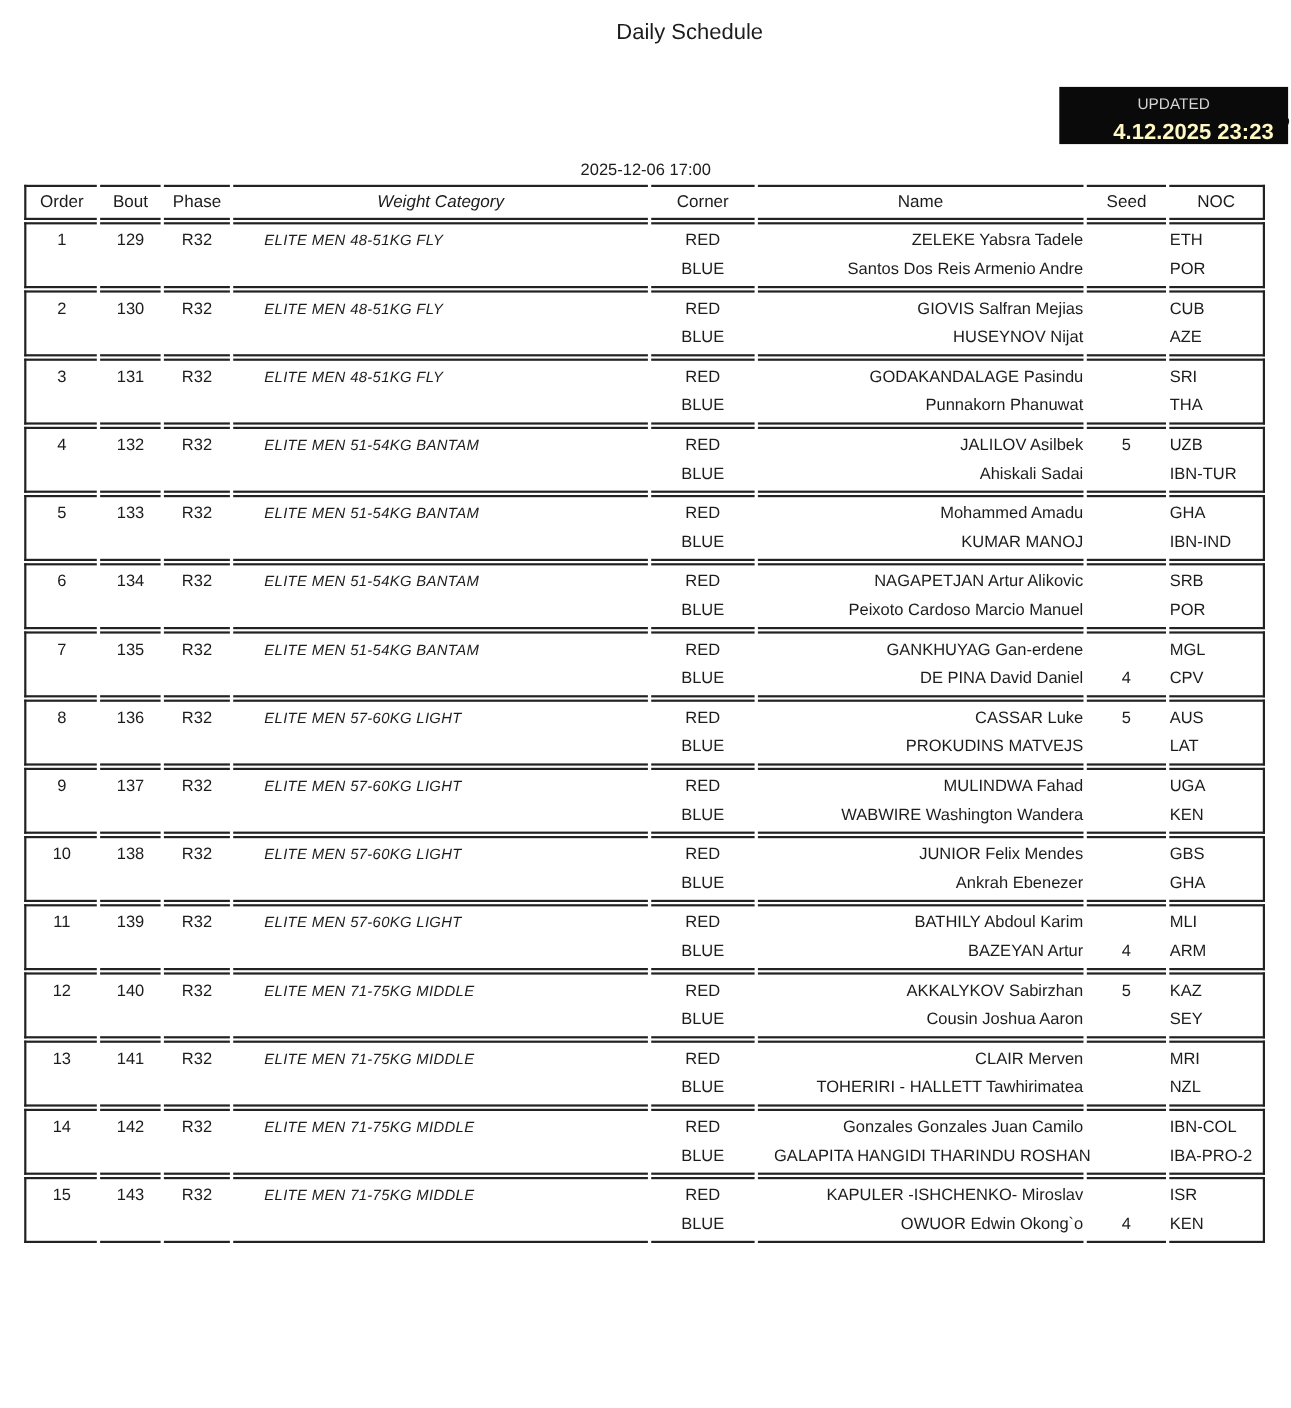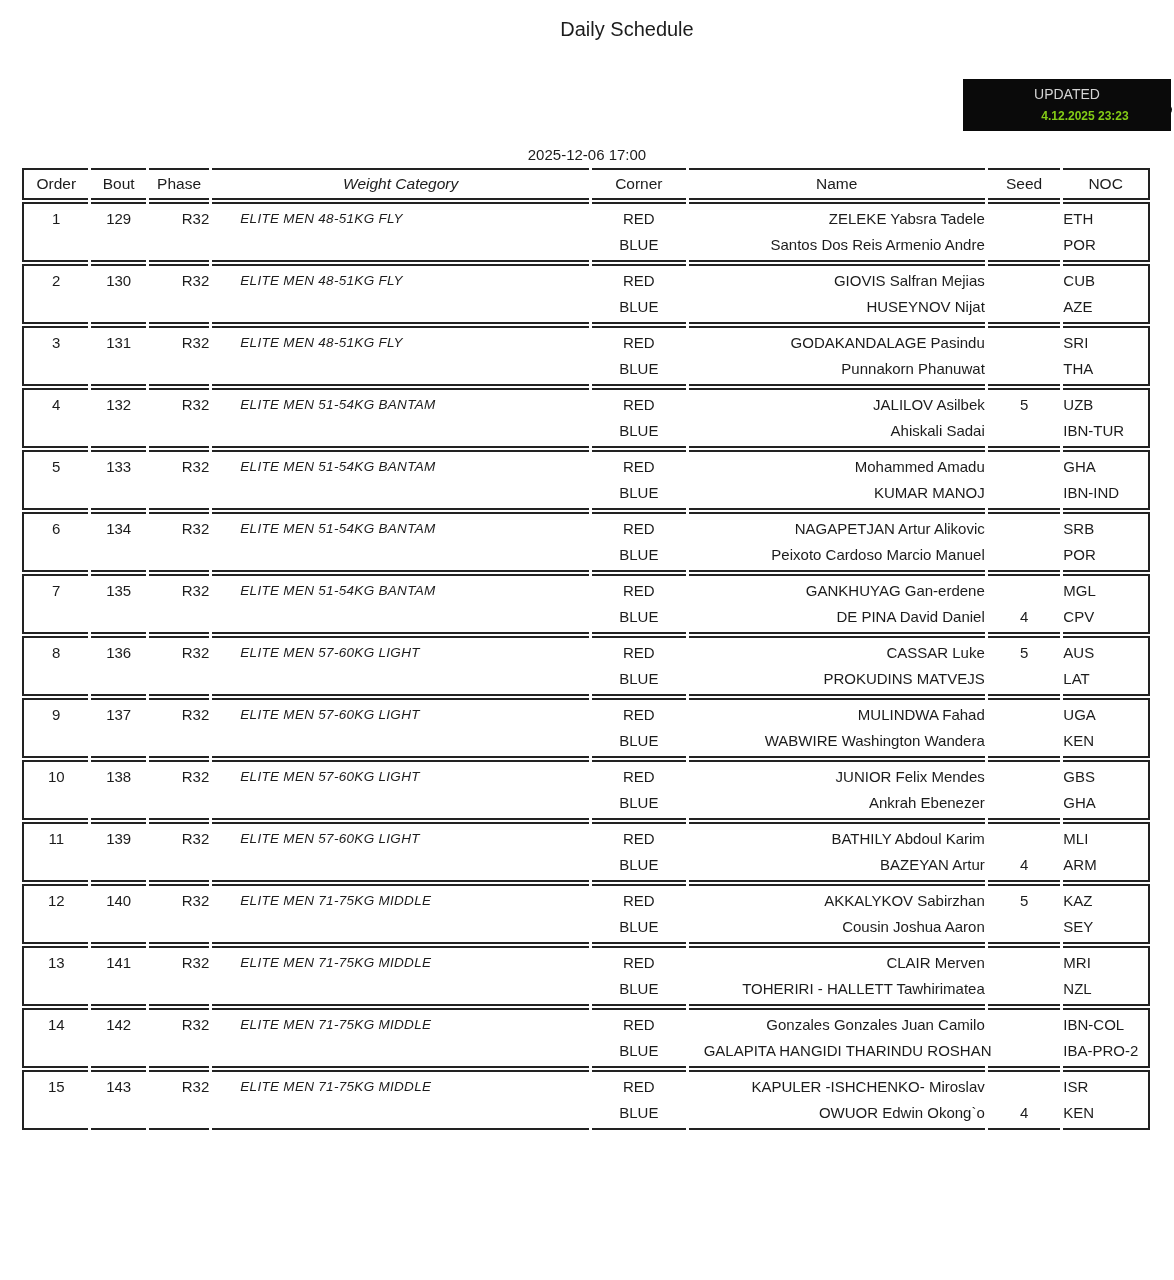--- a/index.html
+++ b/index.html
@@ -34,23 +34,23 @@
     text-align: center;
     margin-left: 47px;
   }
   .updated-label {
     margin-top: 7px;
     font-size: 14px;
     color: #d4d4d4;
   }
   .updated-time {
     margin-top: 7px;
-    font-size: 12px;
+    font-size: 20px;
     font-weight: bold;
-    color: #84cc16;
+    color: #fef9c3;
     padding-left: 36px;
   }
   .session-datetime {
     position: absolute;
     top: 146px; left: 0; width: 100%;
     text-align: center;
     font-size: 15px;
   }
   table.schedule {
     position: absolute;
@@ -79,21 +79,21 @@
   }
   .schedule td { height: 54px; padding-top: 2px; }
   .schedule .line {
     line-height: 26px;
     min-height: 26px;
     font-size: 15px;
     white-space: nowrap;
   }
   .c-order  { width: 64px;  text-align: center; }
   .c-bout   { width: 54px;  text-align: center; }
-  .c-phase  { width: 60px;  text-align: right; }
+  .c-phase  { width: 60px;  text-align: center; }
   .c-weight { width: 374px; font-style: italic; }
   th.c-weight { text-align: center; }
   .c-weight .line { font-size: 13.5px; padding-left: 28px; letter-spacing: 0.3px; }
   .c-corner { width: 93px;  text-align: center; }
   .c-name   { width: 294px; text-align: right; }
   th.c-name { text-align: center; }
   .c-name .line { padding-left: 15px; }
   .c-seed   { width: 72px;  text-align: center; }
   .c-noc    { width: 84px;  }
 </style>

